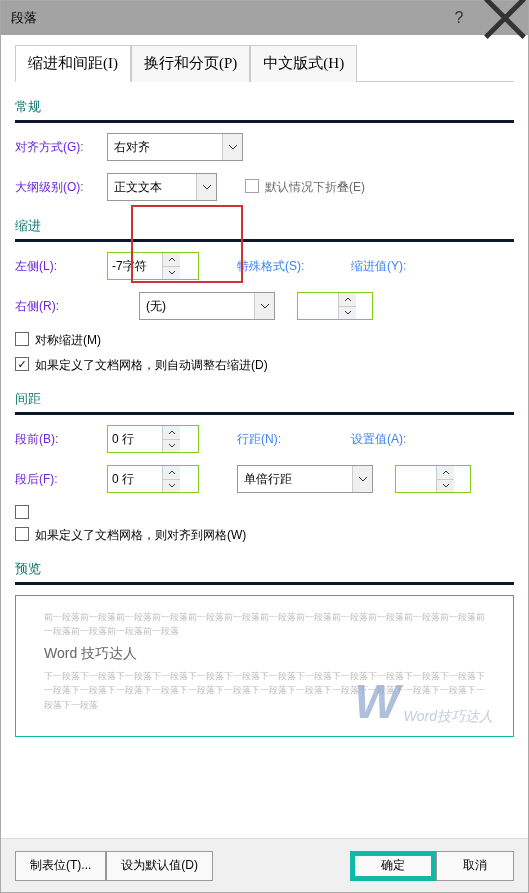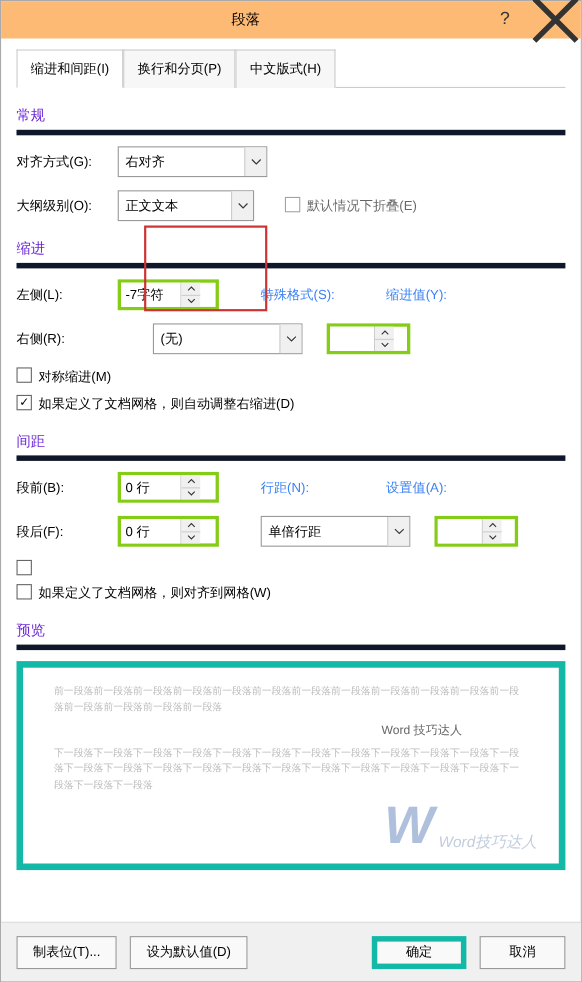--- a/index.html
+++ b/index.html
@@ -1,49 +1,49 @@
 <!DOCTYPE html>
 <html><head>
 <meta charset="utf-8">
 <style>
 * { box-sizing: border-box; margin: 0; padding: 0; }
 body { font-family: "Microsoft YaHei", "SimSun", sans-serif; font-size: 12px; background: #fff; width: 529px; height: 893px; overflow: hidden; }
 .dialog { width: 529px; height: 893px; background: #fff; border: 1px solid #aaa; position: relative; }
-.titlebar { height: 34px; display: flex; align-items: center; padding: 0 0 0 10px; background: #fdba74; text-align: center; }
+.titlebar { height: 34px; display: flex; align-items: center; padding: 0 0 0 10px; background: #a3a3a3; }
 .titlebar .title { flex: 1; font-size: 13px; }
 .titlebar .sys-btn { width: 46px; height: 30px; display: flex; align-items: center; justify-content: center; font-size: 16px; color: #333; }
 .content { padding: 6px 14px 60px 14px; }
 .tabs { display: flex; border-bottom: 1px solid #ccc; margin-top: 4px; }
-.tab { padding: 8px 12px; border: 1px solid #ccc; border-bottom: none; background: #fff; margin-right: 0; margin-bottom: -1px; font-size: 12px; }
+.tab { padding: 8px 12px; border: 1px solid #ccc; border-bottom: none; background: #fff; margin-right: 0; margin-bottom: -1px; font-size: 15px; font-family: Liberation Serif, serif; }
 .tab.active { background: #fff; border-bottom: 1px solid #fff; }
 .tab:not(.active) { background: #f7f7f7; }
 .group { margin-top: 14px; }
-.group-title { font-size: 13px; color: #6d28d9; padding: 2px 0 4px 0; border-bottom: 5px solid #0f172a; margin-bottom: 10px; }
+.group-title { font-size: 13px; color: #0f766e; padding: 2px 0 4px 0; border-bottom: 3px solid #0f172a; margin-bottom: 10px; }
 .row { display: flex; align-items: center; margin-bottom: 12px; gap: 6px; }
-.label { width: 86px; color: #000000; text-align: left; white-space: nowrap; }
+.label { width: 86px; color: #6d28d9; text-align: left; white-space: nowrap; }
 .label3 { width: 72px; color: #3b82f6; text-align: left; white-space: nowrap; }
 .select { display: flex; align-items: center; border: 1px solid #999; height: 28px; background: #fff; }
 .select-inner { padding: 0 6px; flex: 1; }
 .select-btn { width: 20px; height: 100%; display: flex; align-items: center; justify-content: center; border-left: 1px solid #ccc; background: #f0f0f0; }
 .select-btn svg { width: 10px; height: 6px; }
-.spinner { display: flex; align-items: stretch; border: 3px solid #84cc16; height: 28px; background: #fff; }
+.spinner { display: flex; align-items: stretch; border: 1px solid #84cc16; height: 28px; background: #fff; }
 .spinner input { border: none; width: 54px; padding: 0 4px; font-size: 12px; outline: none; }
 .spinner-btns { display: flex; flex-direction: column; width: 18px; border-left: 1px solid #ccc; }
 .spinner-btns .sb { flex: 1; display: flex; align-items: center; justify-content: center; background: #f0f0f0; }
 .spinner-btns .sb + .sb { border-top: 1px solid #ccc; }
 .spinner-btns svg { width: 8px; height: 5px; }
 .checkbox { display: flex; align-items: flex-start; gap: 6px; margin-bottom: 8px; }
 .checkbox .box { width: 14px; height: 14px; border: 1px solid #666; display: flex; align-items: center; justify-content: center; font-size: 11px; line-height: 1; }
 .checkbox .box.checked::after { content: "✓"; }
-.preview-box { border: 6px solid #14b8a6; height: 190px; margin-top: 8px; padding: 14px 28px; position: relative; overflow: hidden; }
+.preview-box { border: 1px solid #14b8a6; height: 142px; margin-top: 8px; padding: 14px 28px; position: relative; overflow: hidden; }
 .preview-text { font-size: 9px; color: #bbb; line-height: 1.6; word-break: break-all; }
-.preview-mid { font-size: 11px; color: #666; text-align: right; margin: 6px 0; padding-right: 60px; }
+.preview-mid { font-size: 14px; color: #666; text-align: left; margin: 6px 0; padding-right: 60px; }
 .watermark { position: absolute; bottom: 10px; right: 20px; color: #a8b8d0; font-size: 14px; font-style: italic; display: flex; align-items: flex-end; gap: 4px; opacity: 0.7; }
 .watermark .wlogo { font-size: 48px; font-weight: bold; color: #8da6ce; line-height: 1; }
-.footer { position: absolute; bottom: 0; left: 0; right: 0; height: 54px; display: flex; align-items: center; padding: 0 14px; gap: 12px; background: #f0f0f0; border-top: 1px solid #ddd; }
+.footer { position: absolute; bottom: 0; left: 0; right: 0; height: 54px; display: flex; align-items: center; padding: 0 14px; background: #f0f0f0; border-top: 1px solid #ddd; }
 .footer .btn { height: 30px; padding: 0 14px; border: 1px solid #999; background: #f9f9f9; display: flex; align-items: center; justify-content: center; }
 .footer .spacer { flex: 1; }
 .footer .btn.primary { border: 5px solid #14b8a6; padding: 0 26px; }
 .indent-area { position: relative; }
 .red-box { position: absolute; left: 116px; top: -10px; width: 112px; height: 78px; border: 2px solid #cc3333; pointer-events: none; }
 </style>
 </head>
 <body>
 
 <div class="dialog">
@@ -73,21 +73,21 @@
           <div class="select-inner">右对齐</div>
           <div class="select-btn">
               <svg viewBox="0 0 10 6">
                 <path d="M1 1 L5 5 L9 1" stroke="#333" fill="none"></path>
               </svg>
             </div>
         </div>
       </div>
       <div class="row">
         <div class="label">大纲级别(O):</div>
-        <div class="select" style="width:124px">
+        <div class="select" style="width:110px">
           <div class="select-inner">正文文本</div>
           <div class="select-btn">
               <svg viewBox="0 0 10 6">
                 <path d="M1 1 L5 5 L9 1" stroke="#333" fill="none"></path>
               </svg>
             </div>
         </div>
         <div style="width:16px"></div>
         <div class="checkbox" style="margin:0;opacity:0.6">
           <div class="box"></div>

